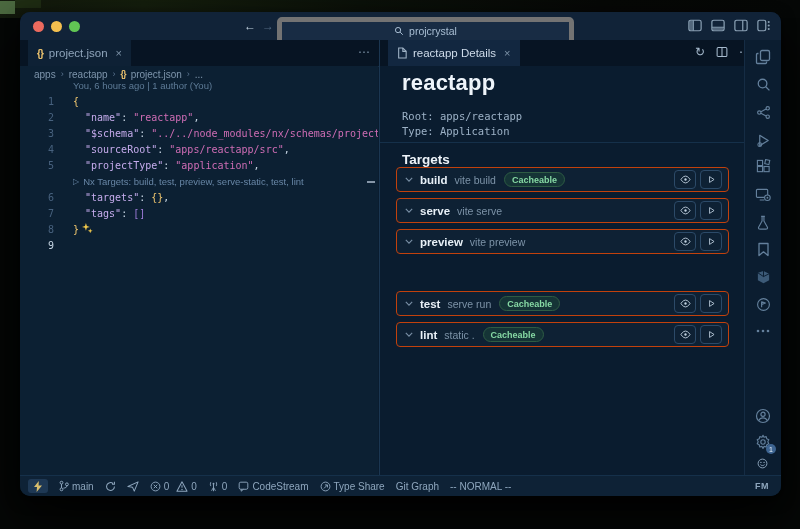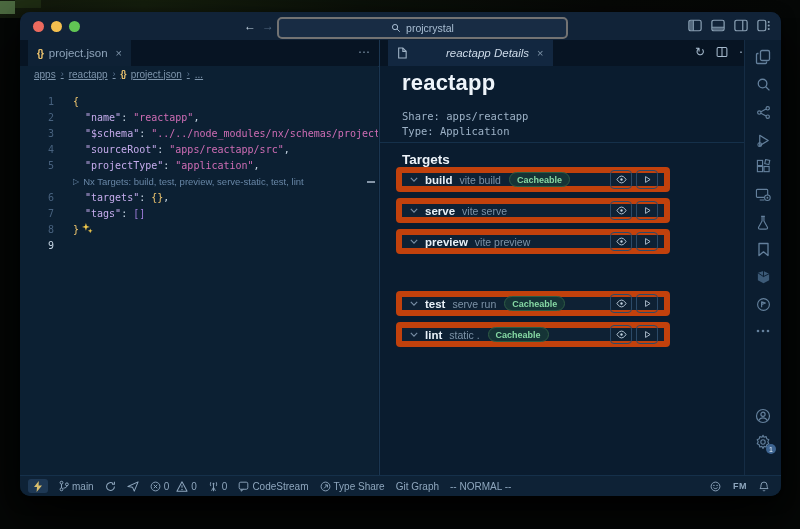--- a/index.html
+++ b/index.html
@@ -23,48 +23,48 @@
   
   .titlebar{position:absolute;left:0;top:0;width:761px;height:28px;background:#112338;}
   .traffic{position:absolute;top:9px;width:11px;height:11px;border-radius:50%;}
   .t-close{left:13px;background:#ec6a5e;}
   .t-min{left:31px;background:#f4bf4f;}
   .t-zoom{left:49px;background:#61c554;}
   .nav-arrow{position:absolute;top:6px;font-size:12px;line-height:16px;color:#c3d2e0;}
   .nav-back{left:224px;}
   .nav-fwd{left:242px;color:#516981;}
   .searchbox{position:absolute;left:257px;top:5px;width:287px;height:18px;
-    background:#182c44;border:2px solid #737373;border-radius:5px;
+    background:#182c44;border:5px solid #737373;border-radius:5px;
     display:flex;align-items:center;justify-content:center;gap:5px;
     color:#a9bed3;font-size:10.5px;}
   .tb-icons{position:absolute;right:10px;top:7px;display:flex;gap:9px;}
   .tb-icons svg{display:block;}
 
   
   .tabstrip{position:absolute;left:0;top:28px;width:761px;height:26px;background:#071423;
     border-bottom:1px solid #152c44;}
   .tab{position:absolute;top:0;height:26px;display:flex;align-items:center;gap:6px;
     padding:0 9px;font-size:11.5px;color:#8ea4ba;box-sizing:border-box;}
   .tab-left{left:8px;background:#0e2135;}
   .tab-right{left:368px;background:#122740;color:#cfdcea;}
-  .tab-right .tab-label{font-style:italic;margin-left:33px;}
+  .tab-right .tab-label{}
   .tab .brace-ico{color:#f0c66f;font-size:10px;font-weight:bold;letter-spacing:-1px;}
   .tab .close{color:#7d93a8;font-size:11px;margin-left:2px;}
   .tab-more{position:absolute;left:338px;top:5px;color:#7d93a8;font-size:12px;letter-spacing:1px;}
   .group-actions{position:absolute;right:30px;top:5px;display:flex;gap:11px;align-items:center;
     color:#a7bbce;font-size:12px;}
   .group-actions svg{display:block;}
 
   
   .v-divider{position:absolute;left:359px;top:28px;width:1px;height:436px;background:#1b3651;}
 
   
   .editor-group{position:absolute;left:0;top:54px;width:358px;height:410px;background:#0c2033;overflow:hidden;}
   .breadcrumb{position:absolute;left:14px;top:1px;height:14px;display:flex;align-items:center;gap:5px;
-    font-size:10px;color:#7e95ac;white-space:nowrap;text-decoration:underline;}
+    font-size:10px;color:#7e95ac;white-space:nowrap;}
   .breadcrumb .sep{color:#5b7490;font-size:9px;}
   .breadcrumb .brace-ico{color:#f0c66f;font-size:9px;font-weight:bold;letter-spacing:-1px;}
   .gutter-num{position:absolute;width:34px;text-align:right;
     font-family:"DejaVu Sans Mono", monospace;font-size:10px;line-height:16px;color:#47617e;}
   .gutter-num.current{color:#c6d5e3;}
   .code-line{position:absolute;left:53px;white-space:pre;
     font-family:"DejaVu Sans Mono", monospace;font-size:10px;line-height:16px;color:#c7d6e4;}
   .ind{padding-left:12px;}
   .tok-key{color:#c5abec;}
   .tok-str{color:#cf6db5;}
@@ -79,22 +79,22 @@
 
   
   .panel{position:absolute;left:360px;top:54px;width:365px;height:410px;background:#0a1c2f;overflow:hidden;}
   .panel-title{position:absolute;left:22px;top:4px;font-size:22px;font-weight:600;color:#eef4fa;letter-spacing:.2px;}
   .btn-graph{position:absolute;right:16px;top:9px;height:21px;display:flex;align-items:center;gap:6px;
     padding:0 10px;border:1px solid #46607f;border-radius:5px;color:#dbe6f2;font-size:11px;background:rgba(18,39,64,.35);}
   .meta-line{position:absolute;left:22px;font-family:"DejaVu Sans Mono", monospace;font-size:10.5px;color:#9db2c7;}
   .panel-divider{position:absolute;left:0px;top:76px;width:365px;height:1px;background:#15304a;}
   .targets-heading{position:absolute;left:22px;top:86px;font-size:13.5px;font-weight:700;color:#edf3f9;
     padding-bottom:3px;border-bottom:1px dotted #54718e;}
-  .target-row{position:absolute;left:16px;width:274px;height:25px;box-sizing:border-box;
-    background:#0e2134;border:6px solid #c2410c;border-radius:4px;
+  .target-row{position:absolute;left:16px;width:333px;height:25px;box-sizing:border-box;
+    background:#0e2134;border:1px solid #c2410c;border-radius:4px;
     display:flex;align-items:center;padding:0 6px 0 8px;}
   .target-row .chev{margin-right:7px;display:flex;}
   .target-row .t-name{font-size:11.5px;font-weight:700;color:#e8f0f7;}
   .target-row .t-cmd{font-size:10.5px;color:#7d93a8;margin-left:7px;}
   .badge{margin-left:8px;font-size:9px;font-weight:700;color:#86d9a4;background:rgba(35,90,60,.35);
     border:1px solid #2e5c44;border-radius:9px;padding:1.5px 7px;}
   .row-actions{margin-left:auto;display:flex;gap:4px;}
   .icon-btn{width:20px;height:17px;border:1px solid #2c4a68;border-radius:4px;color:#c3d3e2;
     display:flex;align-items:center;justify-content:center;background:transparent;}
 
@@ -102,21 +102,21 @@
   .activity{position:absolute;right:0;top:28px;width:36px;height:436px;background:#0b1d30;border-left:1px solid #152c44;}
   .act-ico{position:absolute;left:8px;width:20px;height:20px;display:flex;align-items:center;justify-content:center;color:#64809c;}
   .act-badge{position:absolute;right:-3px;bottom:-2px;width:10px;height:10px;border-radius:50%;
     background:#3d6491;color:#e8f0f7;font-size:7px;display:flex;align-items:center;justify-content:center;}
 
   
   .statusbar{position:absolute;left:0;bottom:0;width:761px;height:20px;background:#0e2236;
     border-top:1px solid #15304a;display:flex;align-items:center;
     font-size:10px;color:#8ea6bd;}
   .sb-left{display:flex;align-items:center;gap:11px;padding-left:8px;}
-  .sb-right{margin-left:auto;display:flex;align-items:center;gap:12px;padding-right:12px;}
+  .sb-right{margin-left:auto;display:flex;align-items:center;gap:12px;padding-right:12px;flex-direction:column;}
   .sb-item{display:flex;align-items:center;gap:3px;white-space:nowrap;}
   .remote-box{width:20px;height:14px;border-radius:3px;background:#1e3854;display:flex;align-items:center;justify-content:center;}
   .sb-item svg{display:block;}
 </style>
 </head>
 <body>
 
 <div class="backdrop-strip"></div>
 <div class="backdrop-patch"></div>
 <div class="backdrop-patch2"></div>
@@ -202,20 +202,21 @@
     <div class="gutter-num" style="top:28px">1</div>
     <div class="gutter-num" style="top:44px">2</div>
     <div class="gutter-num" style="top:60px">3</div>
     <div class="gutter-num" style="top:76px">4</div>
     <div class="gutter-num" style="top:92px">5</div>
     <div class="gutter-num" style="top:124px">6</div>
     <div class="gutter-num" style="top:140px">7</div>
     <div class="gutter-num" style="top:156px">8</div>
     <div class="gutter-num current" style="top:172px">9</div>
 
+    <div class="codelens" style="top:12px">You, 6 hours ago | 1 author (You)</div>
 
     <div class="code-line" style="top:28px"><span class="tok-brace">{</span></div>
     <div class="code-line ind" style="top:44px"><span class="tok-key">"name"</span><span class="tok-pun">: </span><span class="tok-str">"reactapp"</span><span class="tok-pun">,</span></div>
     <div class="code-line ind" style="top:60px"><span class="tok-key">"$schema"</span><span class="tok-pun">: </span><span class="tok-str">"../../node_modules/nx/schemas/project-s</span></div>
     <div class="code-line ind" style="top:76px"><span class="tok-key">"sourceRoot"</span><span class="tok-pun">: </span><span class="tok-str">"apps/reactapp/src"</span><span class="tok-pun">,</span></div>
     <div class="code-line ind" style="top:92px"><span class="tok-key">"projectType"</span><span class="tok-pun">: </span><span class="tok-str">"application"</span><span class="tok-pun">,</span></div>
 
     <div class="codelens nx" style="top:108px">
       <span class="play-o">▷</span>
       <span>Nx Targets: build, test, preview, serve-static, test, lint</span>
@@ -226,21 +227,21 @@
     <div class="code-line" style="top:156px"><span class="tok-brace">}</span><span class="sparkle"><svg width="11" height="11" viewBox="0 0 14 14">
             <path d="M5 0l1.2 3.8L10 5 6.2 6.2 5 10 3.8 6.2 0 5l3.8-1.2z" fill="#f2c94c"></path>
             <path d="M10.5 7l.8 2.2 2.2.8-2.2.8-.8 2.2-.8-2.2L7.5 10l2.2-.8z" fill="#f2c94c"></path>
           </svg></span></div>
 
     <div class="overview-mark"></div>
   </div>
 
   <div class="panel">
     <div class="panel-title">reactapp</div>
-    <div class="meta-line" style="top:44px"><span>Share:</span> <span>apps/reactapp</span></div>
+    <div class="meta-line" style="top:44px"><span>Root:</span> <span>apps/reactapp</span></div>
     <div class="meta-line" style="top:59px"><span>Type:</span> <span>Application</span></div>
     <div class="panel-divider"></div>
     <div class="targets-heading">Targets</div>
 
     <div class="target-row" style="top:101px">
       <span class="chev">
           <svg width="8" height="5" viewBox="0 0 10 6">
             <polyline points="1,1 5,5 9,1" fill="none" stroke="#7a90a6" stroke-width="1.4"></polyline>
           </svg>
         </span>

